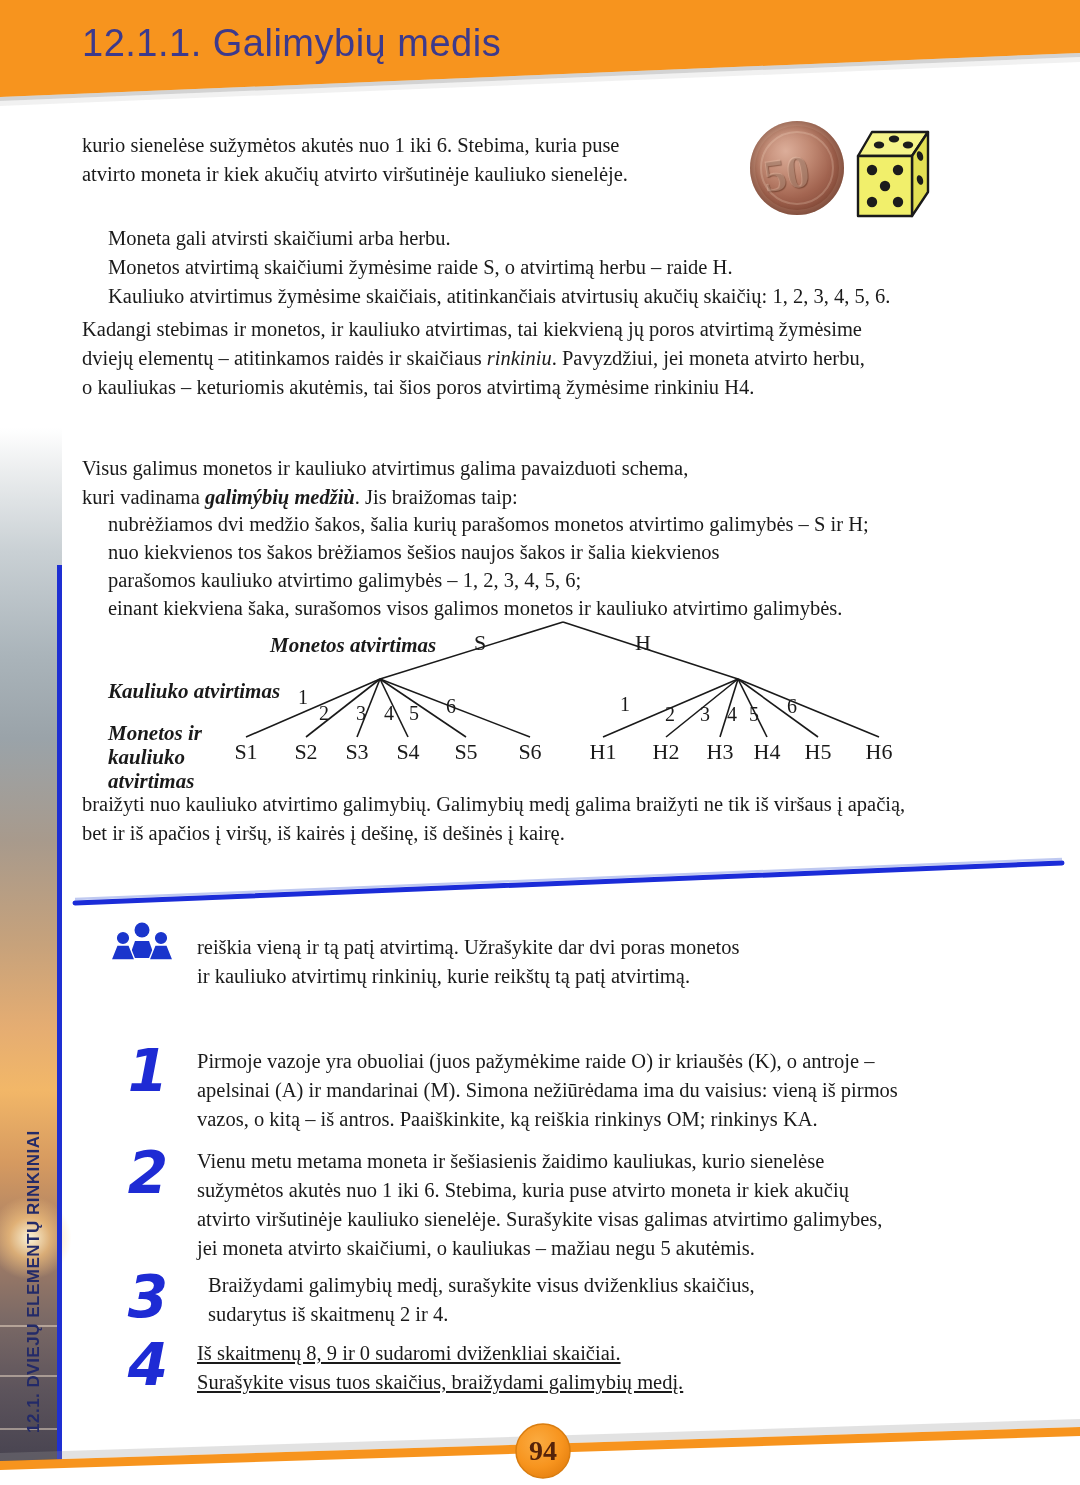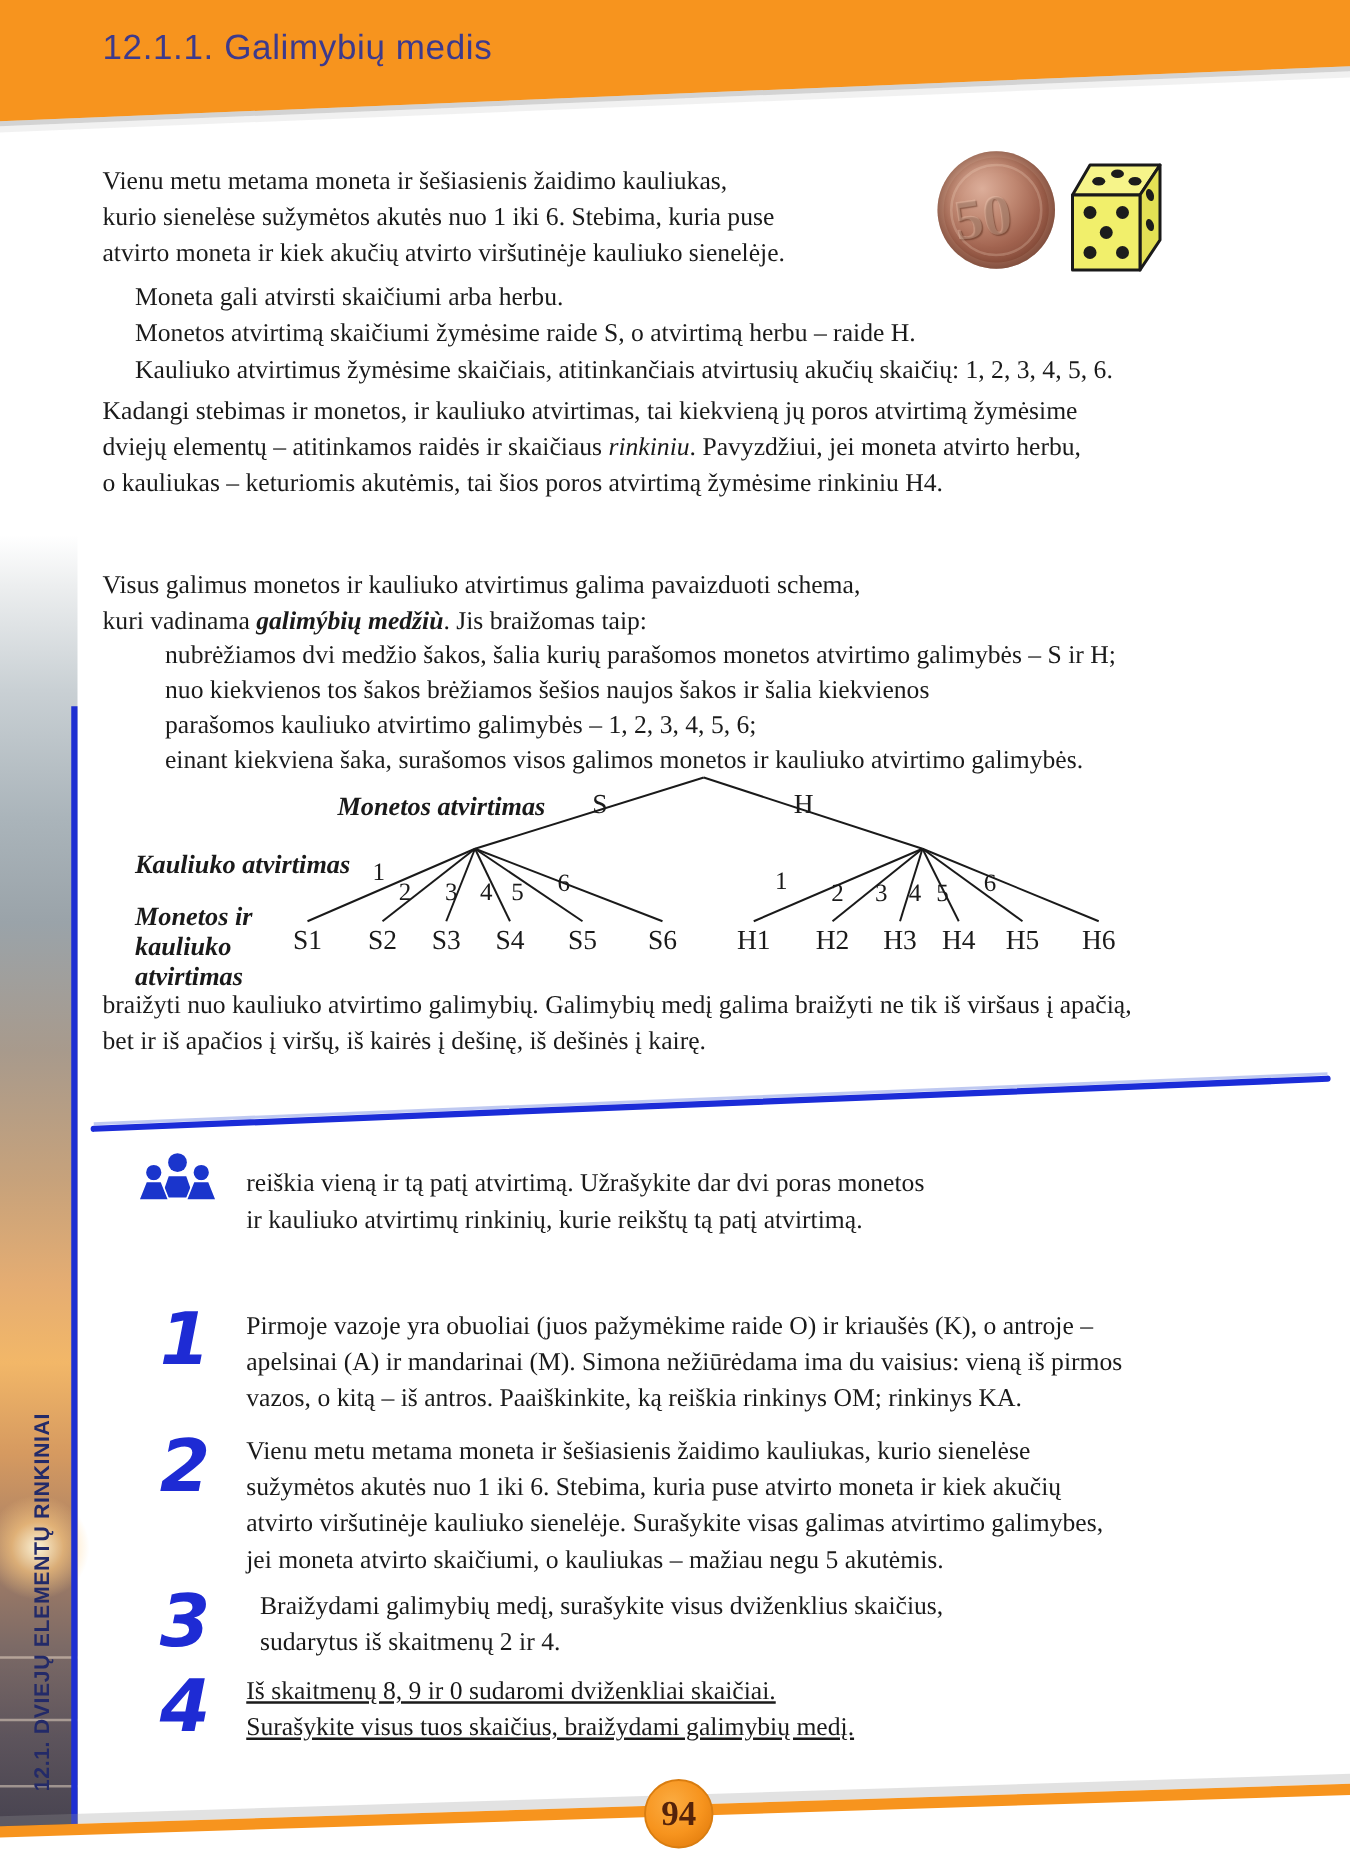--- a/index.html
+++ b/index.html
@@ -1,25 +1,25 @@
 <!DOCTYPE html>
 <html><head>
 <meta charset="utf-8">
 <style>
   html,body{margin:0;padding:0;background:#ffffff;}
   .page{position:relative;width:1080px;height:1485px;background:#ffffff;overflow:hidden;
         font-family:"Liberation Serif",serif;color:#1a1a1a;}
   
   .hdr-svg{position:absolute;left:0;top:0;}
   .title{position:absolute;left:82px;top:22px;font-family:"Liberation Sans",sans-serif;
-         font-size:28px;color:#3d3a8c;letter-spacing:0.5px;}
+         font-size:38px;color:#3d3a8c;letter-spacing:0.5px;}
   
   .para{position:absolute;}
   .ln{font-size:20.5px;line-height:29px;white-space:nowrap;}
-  .lh28 .ln{line-height:28px;margin-left:24px;}
+  .lh28 .ln{line-height:28px;}
   .bi{font-style:italic;font-weight:bold;margin-top:36px;}
   
   .coin{position:absolute;left:750px;top:121px;width:94px;height:94px;border-radius:50%;
         background:radial-gradient(circle at 38% 32%,#dcae9a,#c08872 30%,#a26450 55%,#8a4f3d 78%,#74402f);
         box-shadow:inset 0 0 0 5px rgba(255,235,215,.10), inset 0 0 14px rgba(60,20,5,.55);}
   .coin::after{content:"";position:absolute;left:10px;top:10px;right:10px;bottom:10px;border-radius:50%;
         border:2px solid rgba(255,230,210,.22);}
   .coin .digits{position:absolute;left:13px;top:26px;font-size:46px;font-weight:bold;
         color:rgba(255,225,205,.28);text-shadow:1px 1px 1px rgba(60,20,5,.4);transform:rotate(-8deg);}
   .die-svg{position:absolute;left:848px;top:124px;}
@@ -83,21 +83,20 @@
         <circle cx="50" cy="78" r="5.2"></circle>
       <ellipse cx="31" cy="21" rx="5.2" ry="3.4"></ellipse>
         <ellipse cx="46" cy="15" rx="5.2" ry="3.4"></ellipse>
         <ellipse cx="60" cy="21" rx="5.2" ry="3.4"></ellipse>
       <ellipse cx="72" cy="32" rx="3" ry="5" transform="rotate(-18 72 32)"></ellipse>
       <ellipse cx="72" cy="56" rx="3" ry="5" transform="rotate(-18 72 56)"></ellipse>
     </g>
   </svg>
 
   <div class="para" style="left:82px;top:131px;">
-    <div class="ln">Vienu metu metama moneta ir šešiasienis žaidimo kauliukas,</div>
     <div class="ln">kurio sienelėse sužymėtos akutės nuo 1 iki 6. Stebima, kuria puse</div>
     <div class="ln">atvirto moneta ir kiek akučių atvirto viršutinėje kauliuko sienelėje.</div>
   </div>
 
   <div class="para" style="left:108px;top:224px;">
     <div class="ln">Moneta gali atvirsti skaičiumi arba herbu.</div>
     <div class="ln">Monetos atvirtimą skaičiumi žymėsime raide S, o atvirtimą herbu – raide H.</div>
     <div class="ln">Kauliuko atvirtimus žymėsime skaičiais, atitinkančiais atvirtusių akučių skaičių: 1, 2, 3, 4, 5, 6.</div>
   </div>
 

